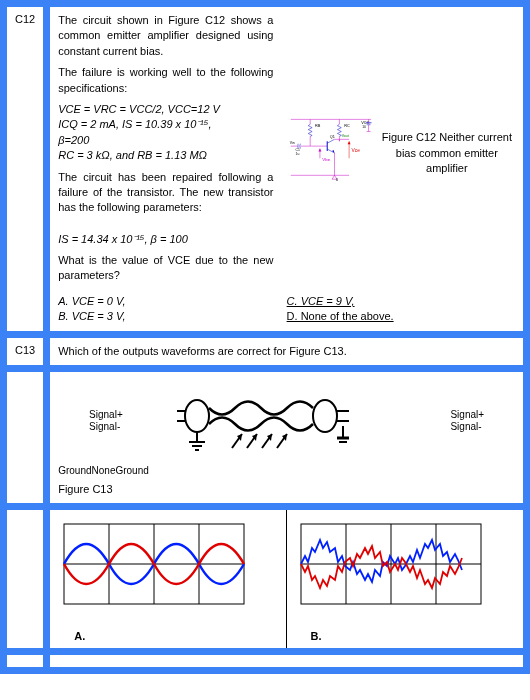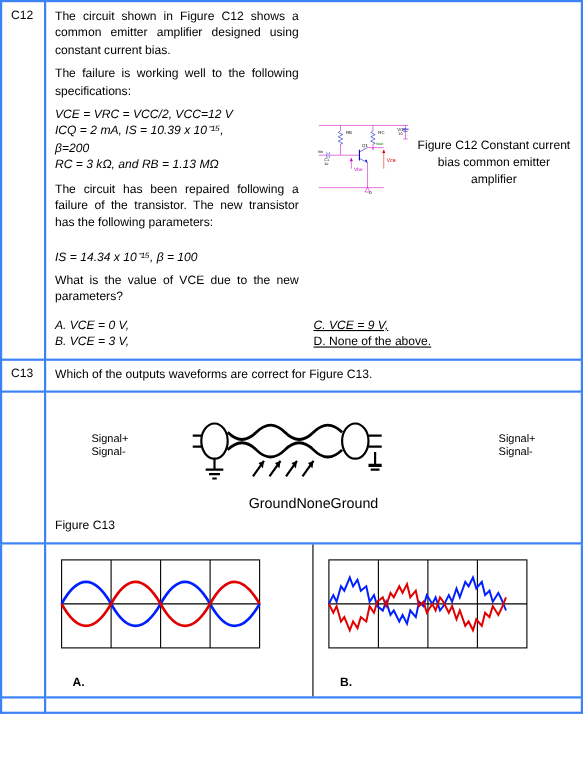--- a/index.html
+++ b/index.html
@@ -1,18 +1,18 @@
 <!DOCTYPE html>
 <html><head>
   <meta charset="utf-8">
   <style>
     * { margin: 0; padding: 0; box-sizing: border-box; }
     body { font-family: Arial, sans-serif; font-size: 11px; width: 530px; height: 700px; background: #fff; }
     table.main { border-collapse: collapse; width: 100%; }
-    table.main td { border: 2px solid #3b82f6; padding: 6px 8px; vertical-align: top; }
+    table.main td { border: 7px solid #3b82f6; padding: 6px 8px; vertical-align: top; }
     .qcell { width: 40px; text-align: left; vertical-align: top; font-size: 11px; }
     .content { font-size: 11px; line-height: 1.4; }
     .content p { margin-bottom: 6px; text-align: justify; }
     .em { font-style: italic; margin-top: 16px; }
     .two-col { display: flex; }
     .col-l { width: 48%; padding-right: 4px; }
     .col-r { width: 52%; padding-left: 4px; }
     .opts { display: flex; margin-top: 4px; }
     .opts .l { width: 50%; }
     .opts .r { width: 50%; text-decoration: underline; }
@@ -99,21 +99,21 @@
             <text x="85" y="100" font-size="9" fill="#c800c8">Vbe</text>
 
             <line x1="140" y1="95" x2="140" y2="60" stroke="#e00000"></line>
             <polygon points="140,60 137,66 143,66" fill="#e00000"></polygon>
             <text x="145" y="82" font-size="10" fill="#e00000">Vce</text>
 
             <line x1="20" y1="130" x2="140" y2="130" stroke="#c800c8"></line>
             <polygon points="110,130 105,138 115,138" fill="none" stroke="#c800c8"></polygon>
             <text x="113" y="142" font-size="8" fill="#000">0</text>
           </svg>
-          <div class="fig-caption">Figure C12 Constant current bias common emitter amplifier</div>
+          <div class="fig-caption">Figure C12 Neither current bias common emitter amplifier</div>
         </div>
       </div>
       <div class="opts">
         <div class="l">
           <div> <span class="em">A. VCE = 0 V,</span></div>
           <div> <span class="em">B. VCE = 3 V,</span></div>
         </div>
         <div class="r">
           <div> <span class="em">C. VCE = 9 V,</span></div>
           <div> <span>D. None of the above.</span></div>
@@ -166,21 +166,21 @@
           <line x1="85" y1="62" x2="95" y2="48" stroke="#000" stroke-width="2"></line>
           <polygon points="95,48 90,50 94,55" fill="#000"></polygon>
           <line x1="100" y1="62" x2="110" y2="48" stroke="#000" stroke-width="2"></line>
           <polygon points="110,48 105,50 109,55" fill="#000"></polygon>
         </svg>
         <div class="coil-labels">
           <div>Signal+</div>
           <div>Signal-</div>
         </div>
       </div>
-      <div style="display:flex; justify-content:center; font-size:13px;">
+      <div style="display:flex; justify-content:flex-start; font-size:10px;">
         <span>Ground</span>
         <span>None</span>
         <span>Ground</span>
       </div>
       <div style="font-size:11px; margin-top:4px;">Figure C13</div>
     </td>
   </tr>
 
   <tr>
     <td class="qcell"></td>

